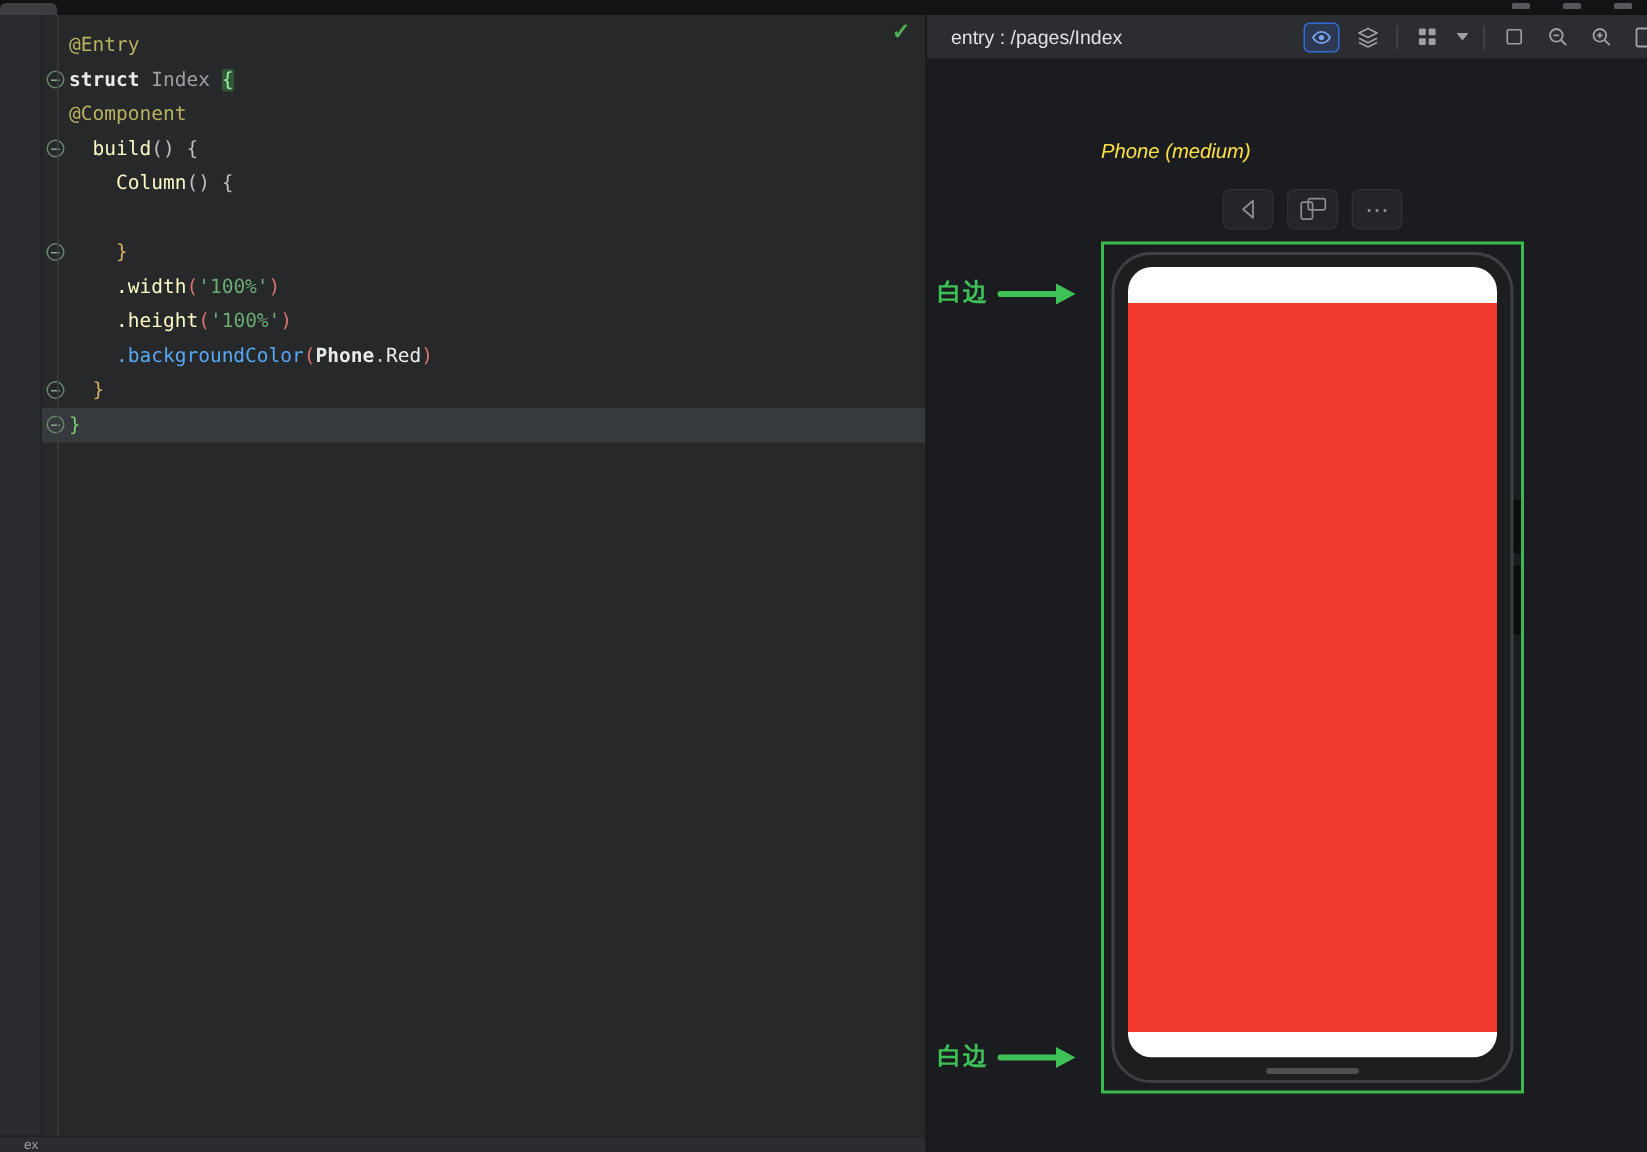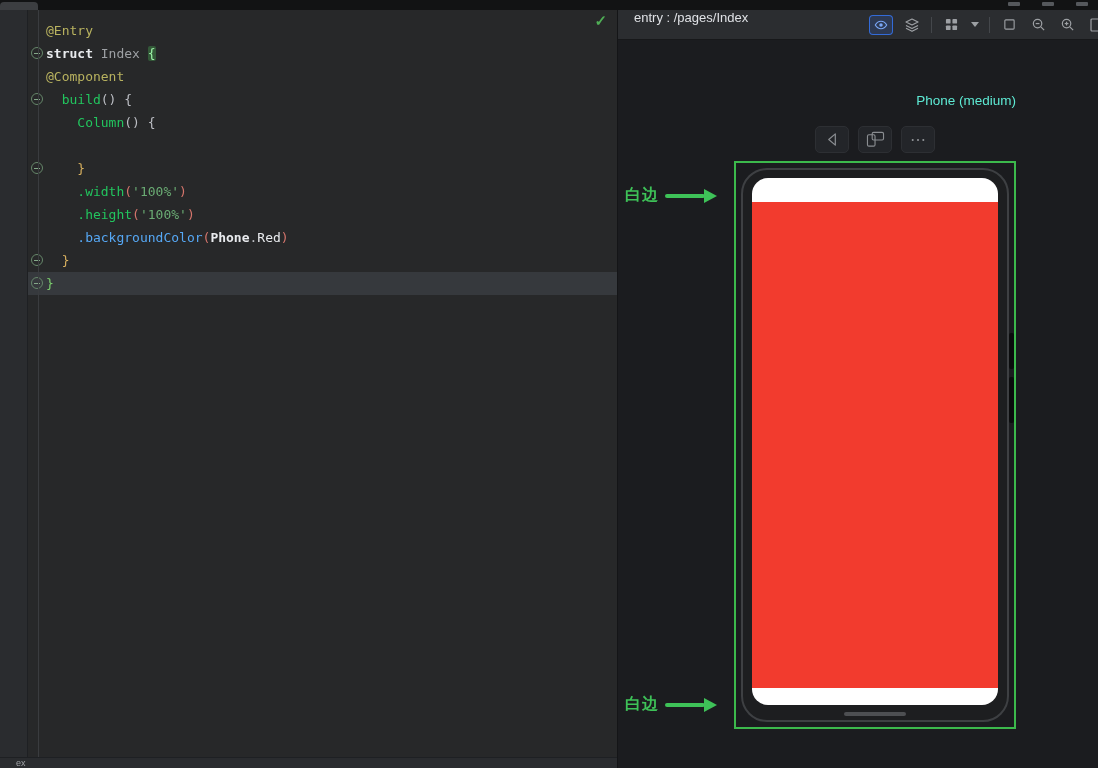--- a/index.html
+++ b/index.html
@@ -31,46 +31,46 @@
   .gut { position:relative; width:18px; flex:0 0 18px; z-index:3; }
   .fold { position:absolute; left:3px; top:5px; width:12px; height:12px; border-radius:50%;
     border:1px solid #66876a; background:#272829; }
   .line.active .fold { background:#36393d; }
   .fold::after { content:""; position:absolute; left:2px; top:4.5px; width:6px; height:1px; background:#84a788; }
   .code-text { white-space:pre;text-align:center; }
   .tk-ann   { color:#b8b25f; }
   .tk-kw    { color:#e8eaed; font-weight:bold; }
   .tk-kwb   { color:#e8eaed; font-weight:normal; }
   .tk-typ   { color:#9da0a4; }
-  .tk-fn    { color:#22c55e; }
+  .tk-fn    { color:#fef9c3; }
   .tk-str   { color:#6aab73; }
   .tk-par   { color:#d5756c; }
   .tk-plain { color:#bcbec4; }
   .tk-prop  { color:#56a8f5; }
   .tk-brace-hl { color:#9af1a5; background:rgba(70,160,80,.40); border-radius:2px; }
   .tk-brace-y  { color:#d8b05f; }
   .tk-brace-g  { color:#7ccf6e; }
   .check-icon { position:absolute; right:10px; top:2px; color:#4fae55; font-size:15px; font-weight:bold; z-index:4; }
   .editor-status { height:11px; background:#2a2c2f; border-top:1px solid #1e2023;
     font-size:9px; color:#9da0a4; line-height:11px; padding-left:16px; }
 
   
   .preview-pane { width:480px; display:flex; flex-direction:column; }
   .preview-header { position:relative; height:30px; background:#2b2d30; border-bottom:1px solid #17181a;
-    display:flex; padding:0 0 0 16px; overflow:hidden; }
+    display:flex; align-items:center; padding:0 0 0 16px; overflow:hidden; }
   .preview-title { color:#dfe1e5; font-size:13px; white-space:nowrap; }
   .header-icons { margin-left:auto; display:flex; align-items:center; gap:9px; padding-right:0; margin-right:-8px; }
   .hicon { display:flex; align-items:center; justify-content:center; width:20px; height:20px; }
   .hicon.active { width:24px; border:1px solid rgba(53,116,240,.85); background:rgba(53,116,240,.18); border-radius:4px; }
   .hsep { width:1px; height:16px; background:#44474b; }
   .caret-btn { width:10px; }
 
   .canvas { position:relative; flex:1; background:#1b1c1f; overflow:hidden; }
-  .device-label { position:absolute; left:116px; top:53px; width:282px; text-align:right;
-    color:#5eead4; font-size:13.5px; }
+  .device-label { position:absolute; left:116px; top:53px; width:282px; text-align:left;
+    color:#fde047; font-size:13.5px;font-style:italic; }
   .device-toolbar { position:absolute; left:116px; top:86px; width:282px;
     display:flex; justify-content:center; gap:9px; }
   .dt-btn { width:34px; height:27px; display:flex; align-items:center; justify-content:center;
     background:#232529; border:1px solid #2d2f33; border-radius:5px; color:#8a8d91; font-size:16px; }
 
   .selection { position:absolute; left:116px; top:121px; width:282px; height:568px;
     border:2px solid #3cb94c; }
   .phone-frame { position:absolute; left:5px; top:5px; right:5px; bottom:5px;
     background:#1d1e20; border:2px solid #3e4043; border-radius:26px; }
   .phone-screen { position:absolute; left:9px; right:9px; top:8px; bottom:15px;

